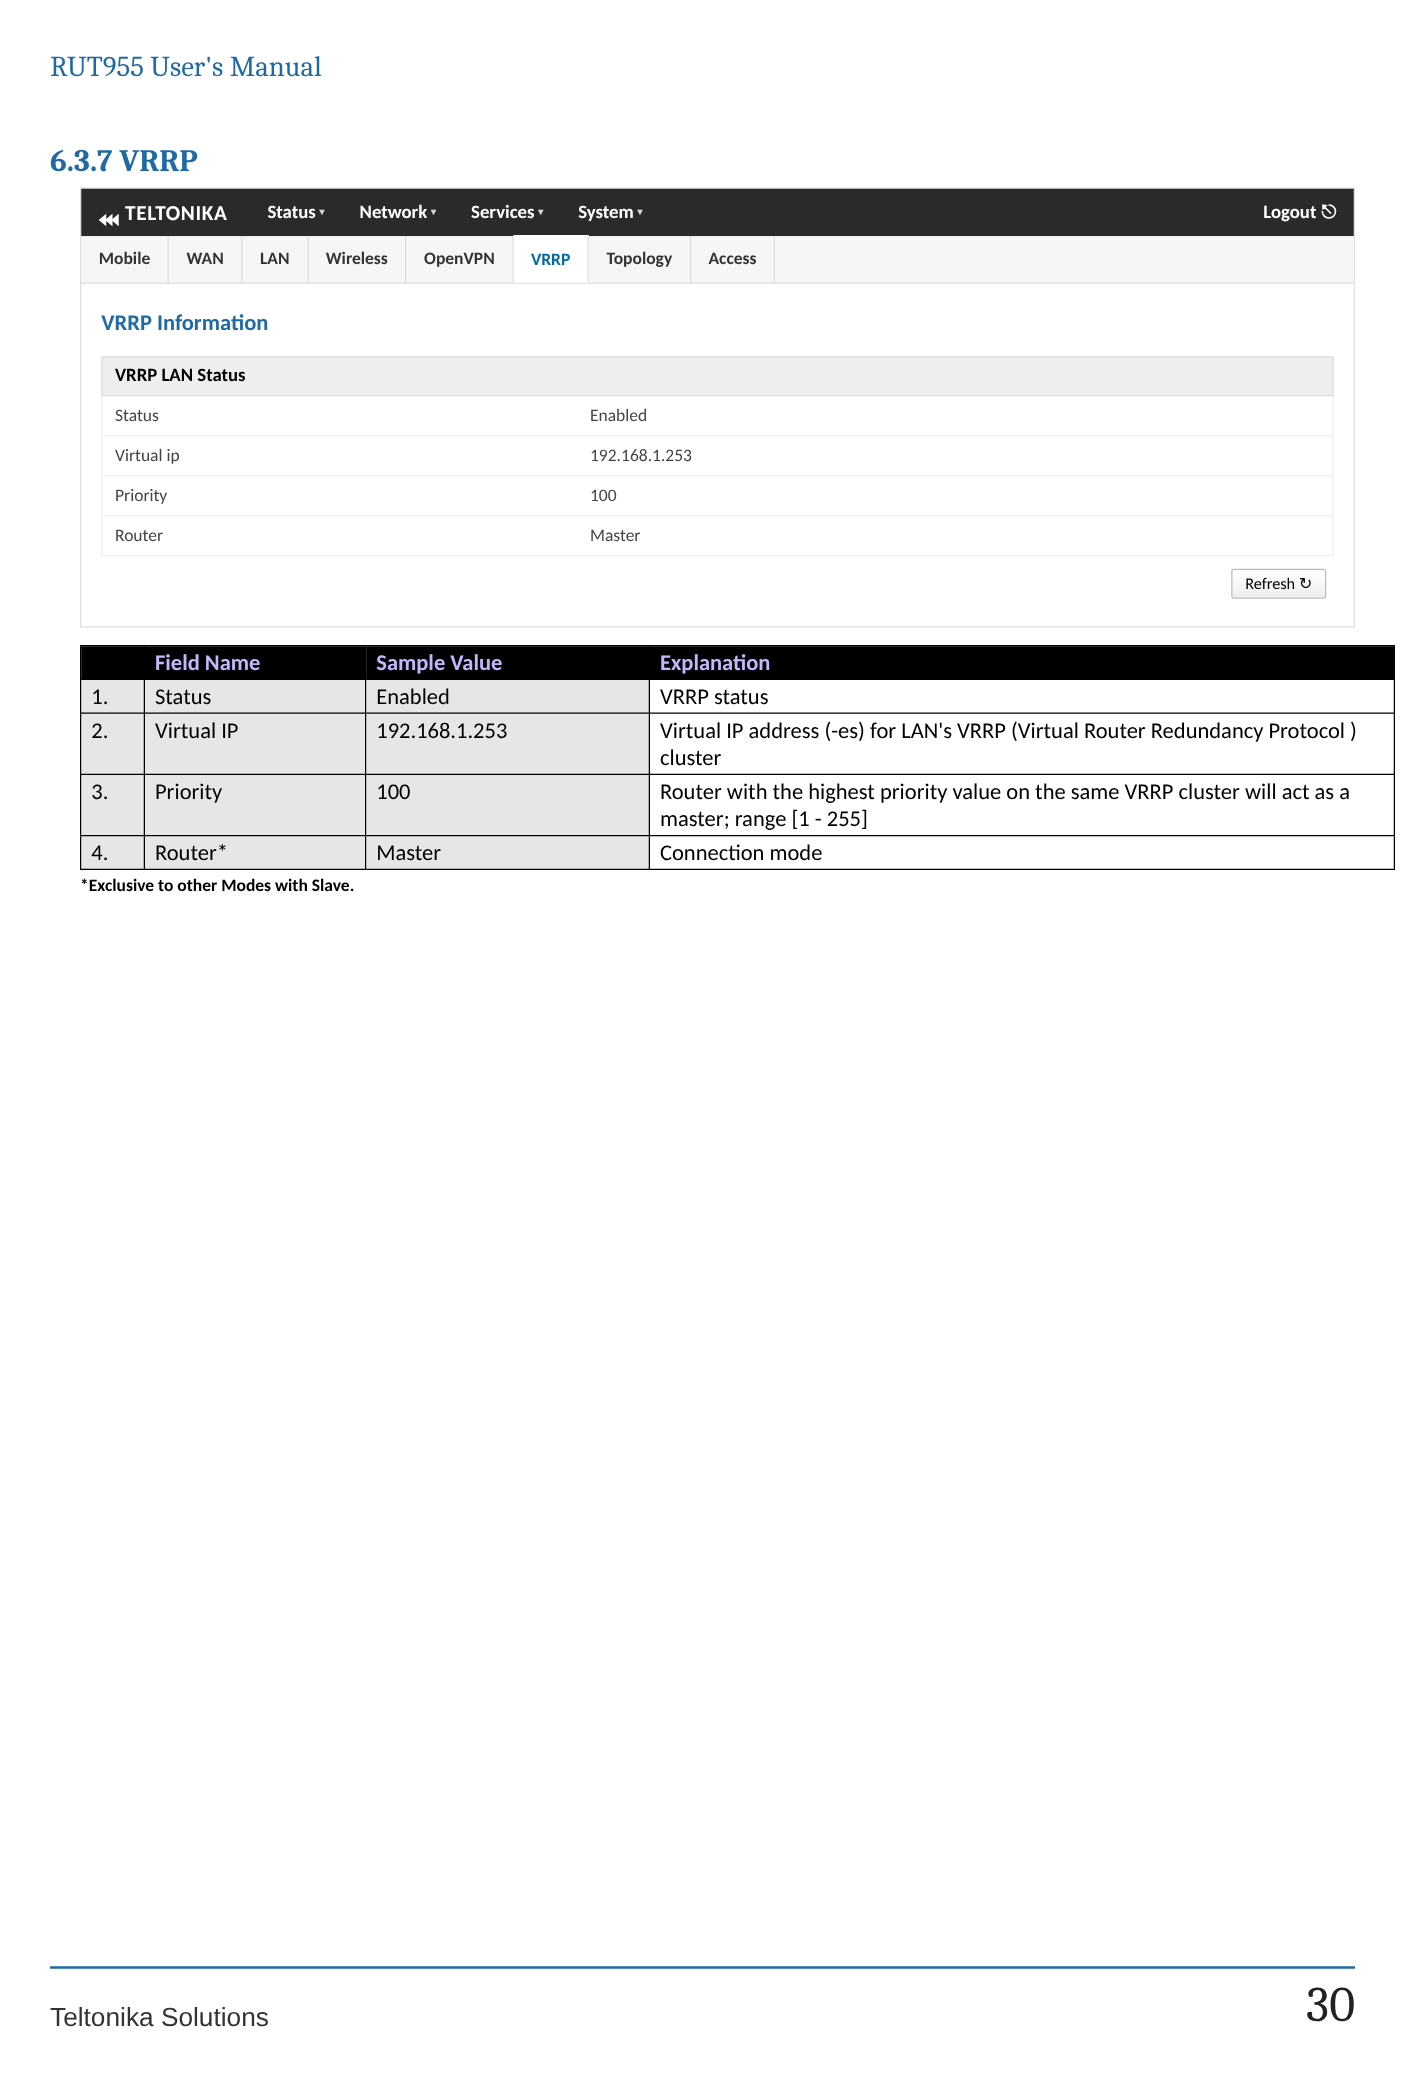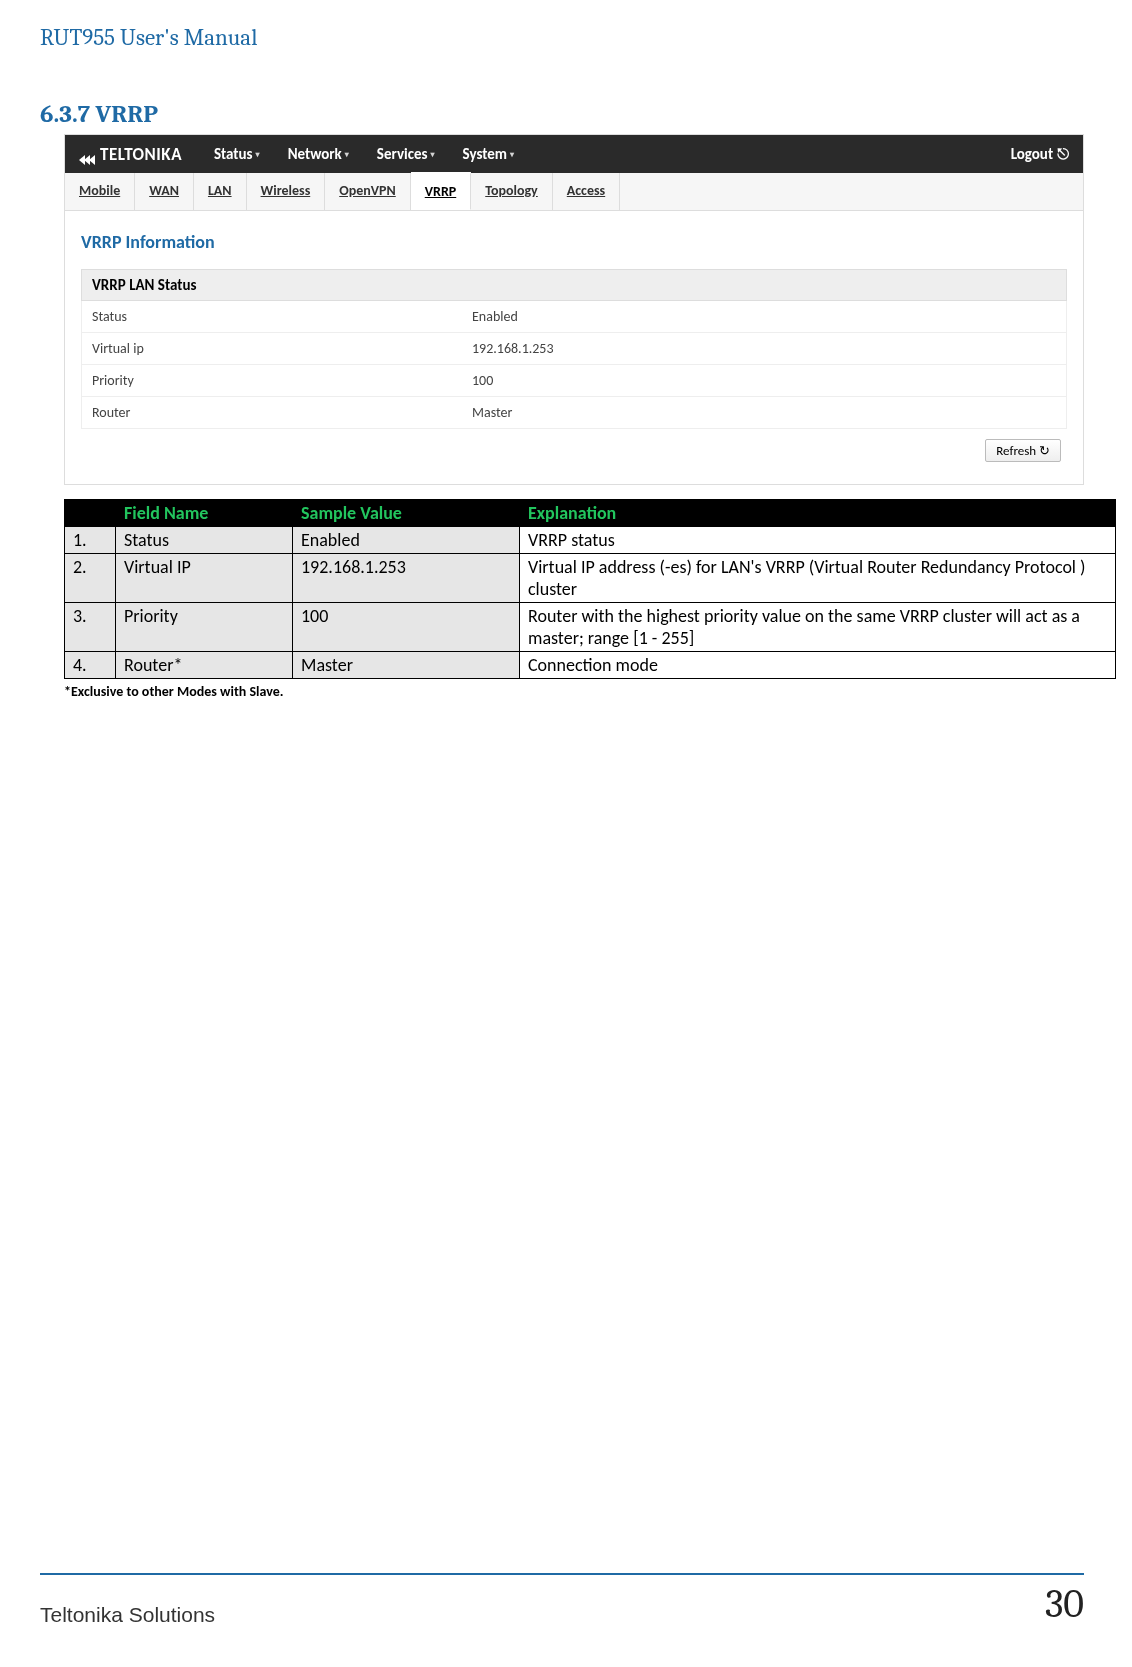--- a/index.html
+++ b/index.html
@@ -1,41 +1,41 @@
 <!DOCTYPE html>
 <html><head>
 <meta charset="utf-8">
 <style>
   body { margin:0; padding:0; font-family:Calibri, Arial, sans-serif; background:#fff; color:#000; }
-  .page { width:1124px; height:1667px; position:relative; box-sizing:border-box; padding:24px 40px 0 40px; }
+  .page { width:1124px; height:1667px; position:relative; box-sizing:border-box; padding:40px 40px 0 40px; }
   .doc-header { color:#1f6aa5; font-family:"Cambria", serif; font-size:23px; padding-bottom:8px; }
   .section-title { color:#1f6aa5; font-family:"Cambria", serif; font-size:25px; font-weight:bold; margin-top:40px; }
   .intro { font-size:19px; margin:12px 0 14px 28px; }
   .screenshot { margin:6px 0 14px 24px; border:1px solid #ddd; width:1020px; box-sizing:border-box; background:#fff; }
   .topbar { background:#2a2a2a; height:38px; display:flex; align-items:center; color:#fff; font-size:15px; font-weight:bold; padding:0 14px; }
   .logo { display:flex; align-items:flex-end; gap:6px; font-weight:bold; font-size:17px; letter-spacing:0.5px; }
   .logo-icon { display:flex; gap:0; }
   .chev { width:0; height:0; border-top:5px solid transparent; border-bottom:5px solid transparent; border-right:6px solid #fff; margin-right:-1px; }
   .nav { display:flex; gap:28px; margin-left:32px; flex:1; }
   .nav-item { display:flex; align-items:center; gap:3px; }
   .dd { font-size:8px; opacity:.8; }
   .logout { display:flex; align-items:center; gap:4px; }
   .subtabs { background:#f6f6f6; border-bottom:1px solid #ddd; display:flex; font-size:14px; font-weight:bold; }
-  .subtab { padding:9px 14px; border-right:1px solid #ddd; color:#333;text-decoration:underline; }
-  .subtab.active { background:#fff; color:#000000; border-top:2px solid #fff; margin-top:-1px; border-bottom:1px solid #fff; position:relative; }
+  .subtab { padding:9px 14px; border-right:1px solid #ddd; color:#333; }
+  .subtab.active { background:#fff; color:#0369a1; border-top:2px solid #fff; margin-top:-1px; border-bottom:1px solid #fff; position:relative; }
   .panel { padding:20px 16px 8px 16px; }
   .panel-title { color:#1f6aa5; font-size:18px; font-weight:bold; margin-bottom:16px; }
   .section-header { background:#eee; font-weight:bold; font-size:15px; padding:6px 10px; border:1px solid #ddd; }
   .kv { display:flex; font-size:14px; color:#444; border-left:1px solid #eee; border-right:1px solid #eee; border-bottom:1px solid #eee; }
   .kv .k { width:360px; padding:7px 10px; }
   .kv .v { padding:7px 10px; }
   .refresh-row { text-align:right; padding:10px 6px 14px 0; }
   .refresh-btn { display:inline-block; border:1px solid #bbb; background:linear-gradient(#fff,#eee); padding:3px 10px; font-size:13px; border-radius:2px; }
   .spec-table { width:1052px; border-collapse:collapse; font-size:18px; margin-left:24px; }
-  .spec-table th { background:#000; color:#22c55e; text-align:left; padding:2px 8px; font-weight:bold; border:1px solid #000; }
+  .spec-table th { background:#000; color:#c4b5fd; text-align:left; padding:2px 8px; font-weight:bold; border:1px solid #000; }
   .spec-table td { padding:2px 8px; vertical-align:top; border:1px solid #000; }
   .spec-table td.n { background:#e6e6e6; width:34px; }
   .spec-table td.fn { background:#e6e6e6; width:160px; }
   .spec-table td.sv { background:#e6e6e6; width:210px; }
   .spec-table td.ex { background:#fff;margin-left:40px; }
   .footnote { font-size:14px; font-weight:bold; margin:4px 0 0 24px; }
   .footer { position:absolute; left:40px; right:40px; bottom:40px; border-top:2px solid #1f6aa5; display:flex; justify-content:space-between; align-items:flex-end; padding-top:6px; }
   .footer-left { font-family:Liberation Sans, sans-serif; font-size:21px; color:#333; }
   .footer-right { font-family:"Cambria", serif; font-size:40px; color:#222; }
 </style>

